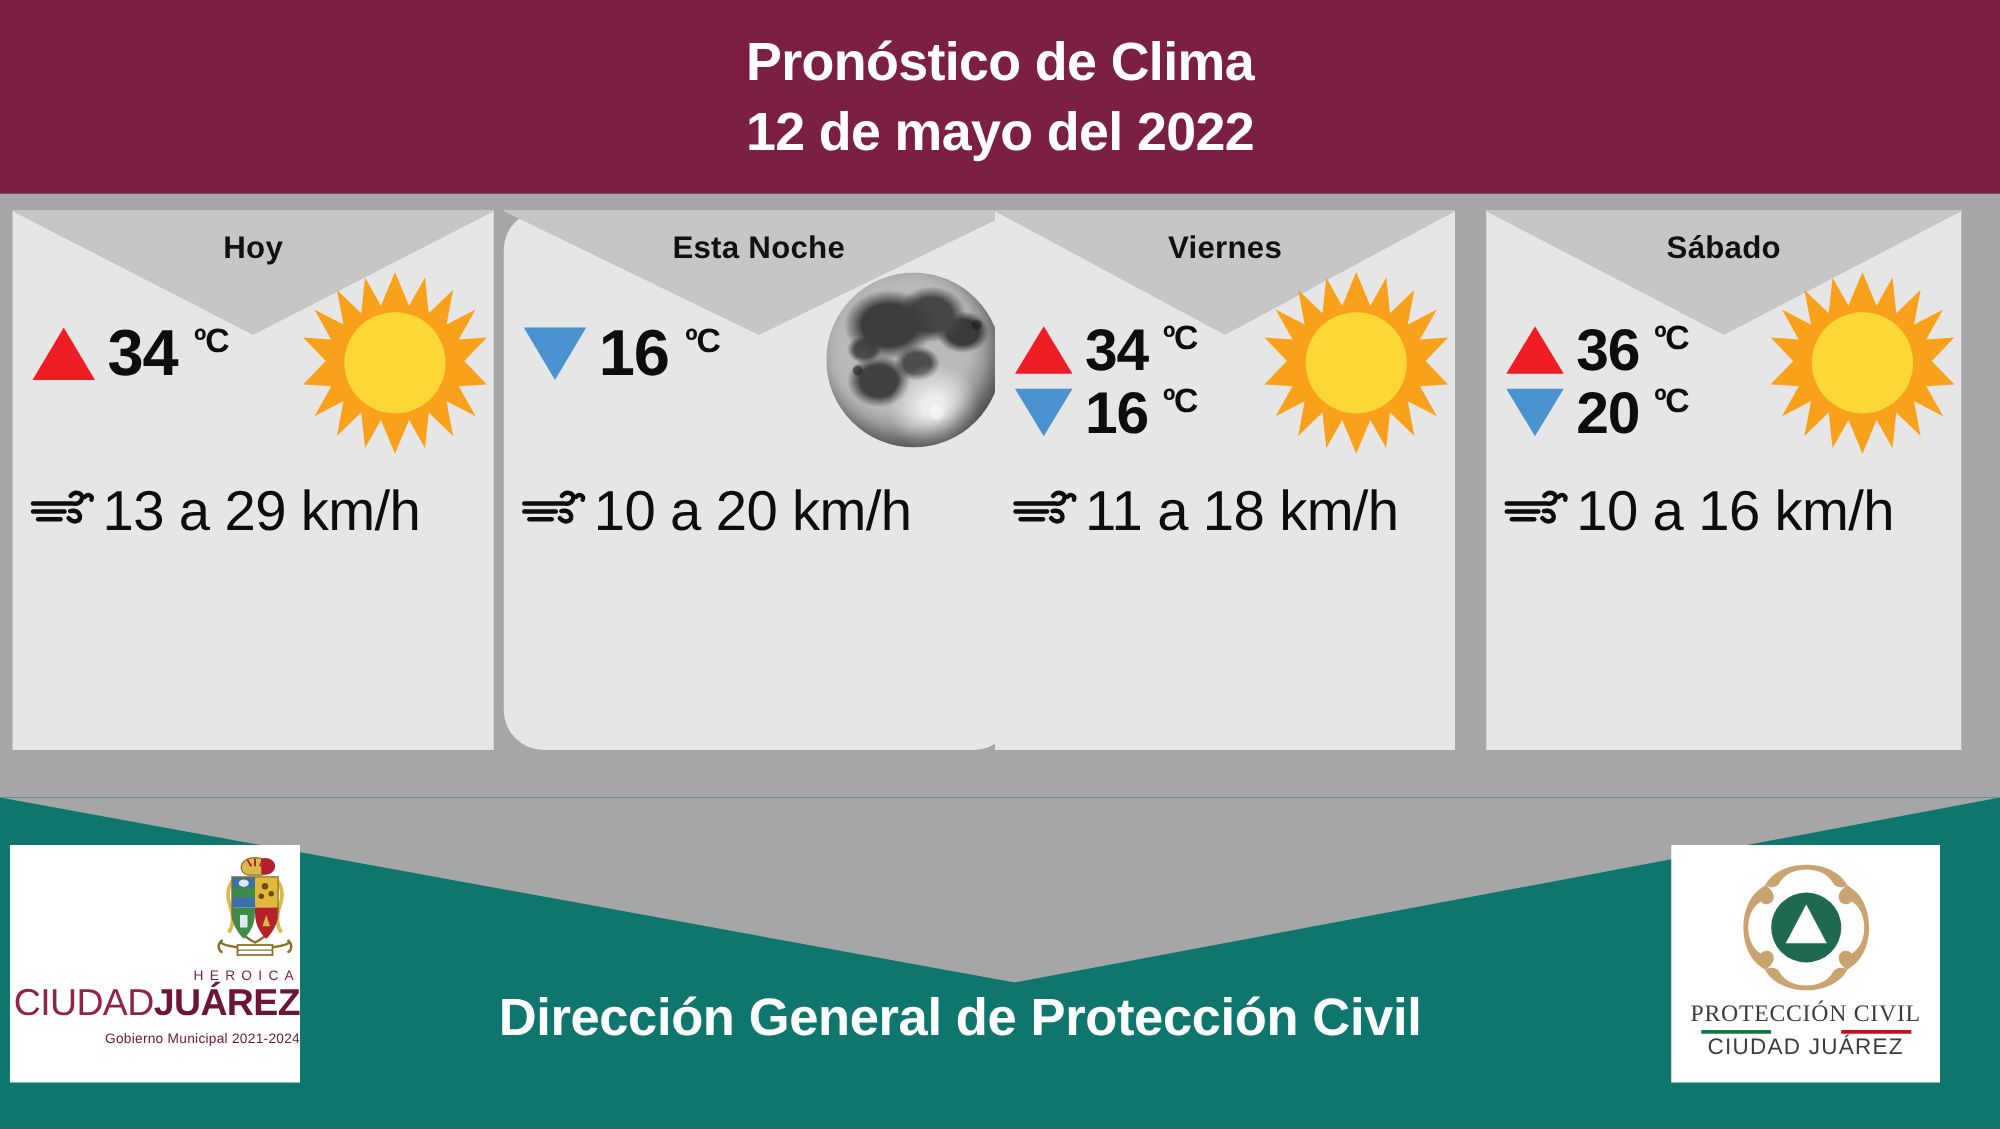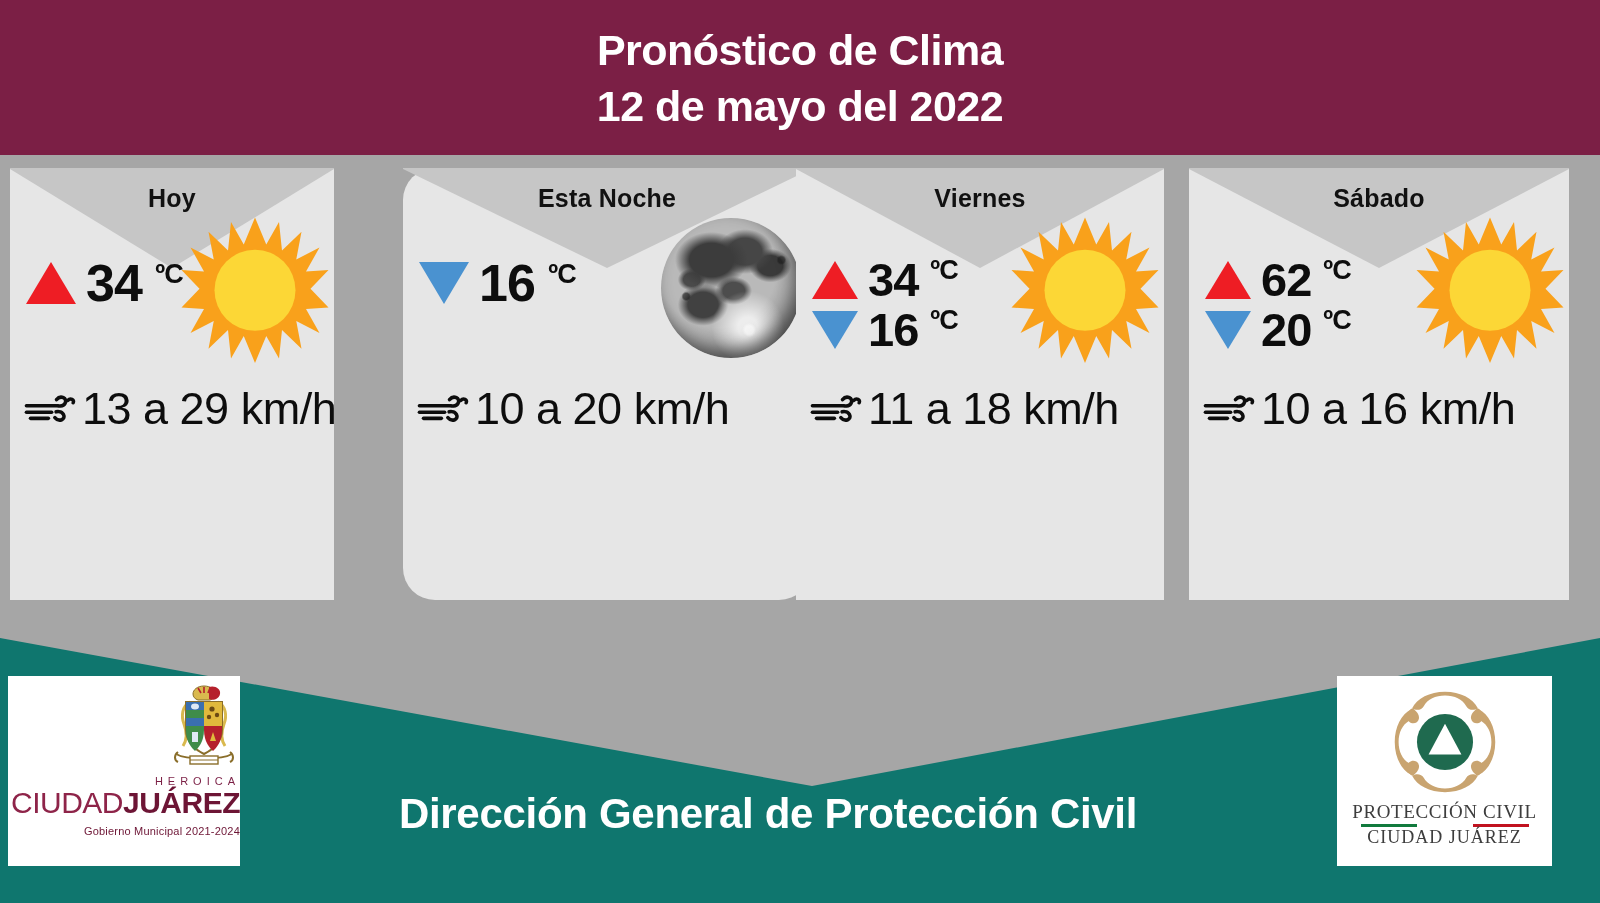--- a/index.html
+++ b/index.html
@@ -32,21 +32,21 @@
     clip-path:polygon(0 0, 1600px 0, 812px 148px);
   }
 
   
   .cards{
     position:absolute;left:0;top:168px;width:1600px;height:432px;
   }
   .card{
     position:absolute;top:0;height:432px;background:#e6e6e6;
   }
-  .card.c1{left:10px;width:324px;}
+  .card.c1{left:10px;width:385px;}
   .card.c2{left:403px;width:408px;border-radius:32px;}
   .card.c3{left:796px;width:368px;}
   .card.c4{left:1189px;width:380px;}
 
   
   .notch{
     position:absolute;left:0;top:0;width:100%;height:100px;
     background:#c6c6c6;
     clip-path:polygon(0 0, 100% 0, 100% 1px, 50% 100%, 0 1px);
     -webkit-clip-path:polygon(0 0, 100% 0, 100% 1px, 50% 100%, 0 1px);
@@ -107,21 +107,21 @@
   .moon::after{
     content:"";position:absolute;inset:0;border-radius:50%;
     background:
       radial-gradient(circle at 18% 56%, rgba(20,20,20,.55) 0 2.2%, rgba(0,0,0,0) 3.4%),
       radial-gradient(circle at 86% 30%, rgba(20,20,20,.5) 0 2%, rgba(0,0,0,0) 3.2%),
       radial-gradient(circle at 63% 80%, rgba(255,255,255,.5) 0 3%, rgba(255,255,255,0) 5%);
   }
 
   
   .wind-row{
-    position:absolute;left:14px;bottom:168px;display:flex;align-items:center;gap:6px;
+    position:absolute;left:14px;bottom:168px;display:flex;align-items:flex-start;gap:6px;
     white-space:nowrap;
   }
   .card.c1 .wind-row{bottom:168px;}
   .wind-ico{width:52px;height:40px;flex:0 0 auto;}
   .wind-text{font-size:45px;color:#0d0d0d;line-height:46px;letter-spacing:-0.5px;}
 
   
   .footer-title{
     position:absolute;left:0;top:786px;width:1600px;text-align:center;
     color:#ffffff;font-weight:bold;font-size:42px;letter-spacing:-0.3px;
@@ -153,21 +153,21 @@
   .pc-name{
     font-family:"Liberation Serif","DejaVu Serif",serif;
     font-size:19px;color:#3d3d3d;letter-spacing:0.6px;line-height:20px;margin-top:2px;
   }
   .tricolor{width:168px;height:3px;display:flex;margin:2px 0 1px 0;}
   .tricolor i{flex:1;}
   .tricolor .g{background:#117a3d;}
   .tricolor .w{background:#ffffff;}
   .tricolor .r{background:#c1121f;}
   .pc-city{
-    font-family:Liberation Serif, serif;
+    font-family:Liberation Sans, sans-serif;
     font-size:18px;color:#3d3d3d;letter-spacing:1px;line-height:19px;
   }
 </style>
 </head>
 <body>
 
 <div class="stage">
 
   <div class="header">
     <div class="title-line">Pronóstico de Clima</div>
@@ -286,21 +286,21 @@
     </div>
 
     <div class="card c4">
       <div class="notch"></div>
       <div class="day-name">Sábado</div>
 
       <div class="temp-block">
         <div class="temp-col">
           <div class="temp-row">
             <span class="tri up"></span>
-            <span class="temp-val"><span>62</span> <sup>ºC</sup></span>
+            <span class="temp-val"><span>36</span> <sup>ºC</sup></span>
           </div>
           <div class="temp-row">
             <span class="tri down"></span>
             <span class="temp-val"><span>20</span> <sup>ºC</sup></span>
           </div>
         </div>
       </div>
 
       <div class="wx-icon">
         <svg class="sun-svg" viewBox="0 0 100 100" aria-hidden="true">

